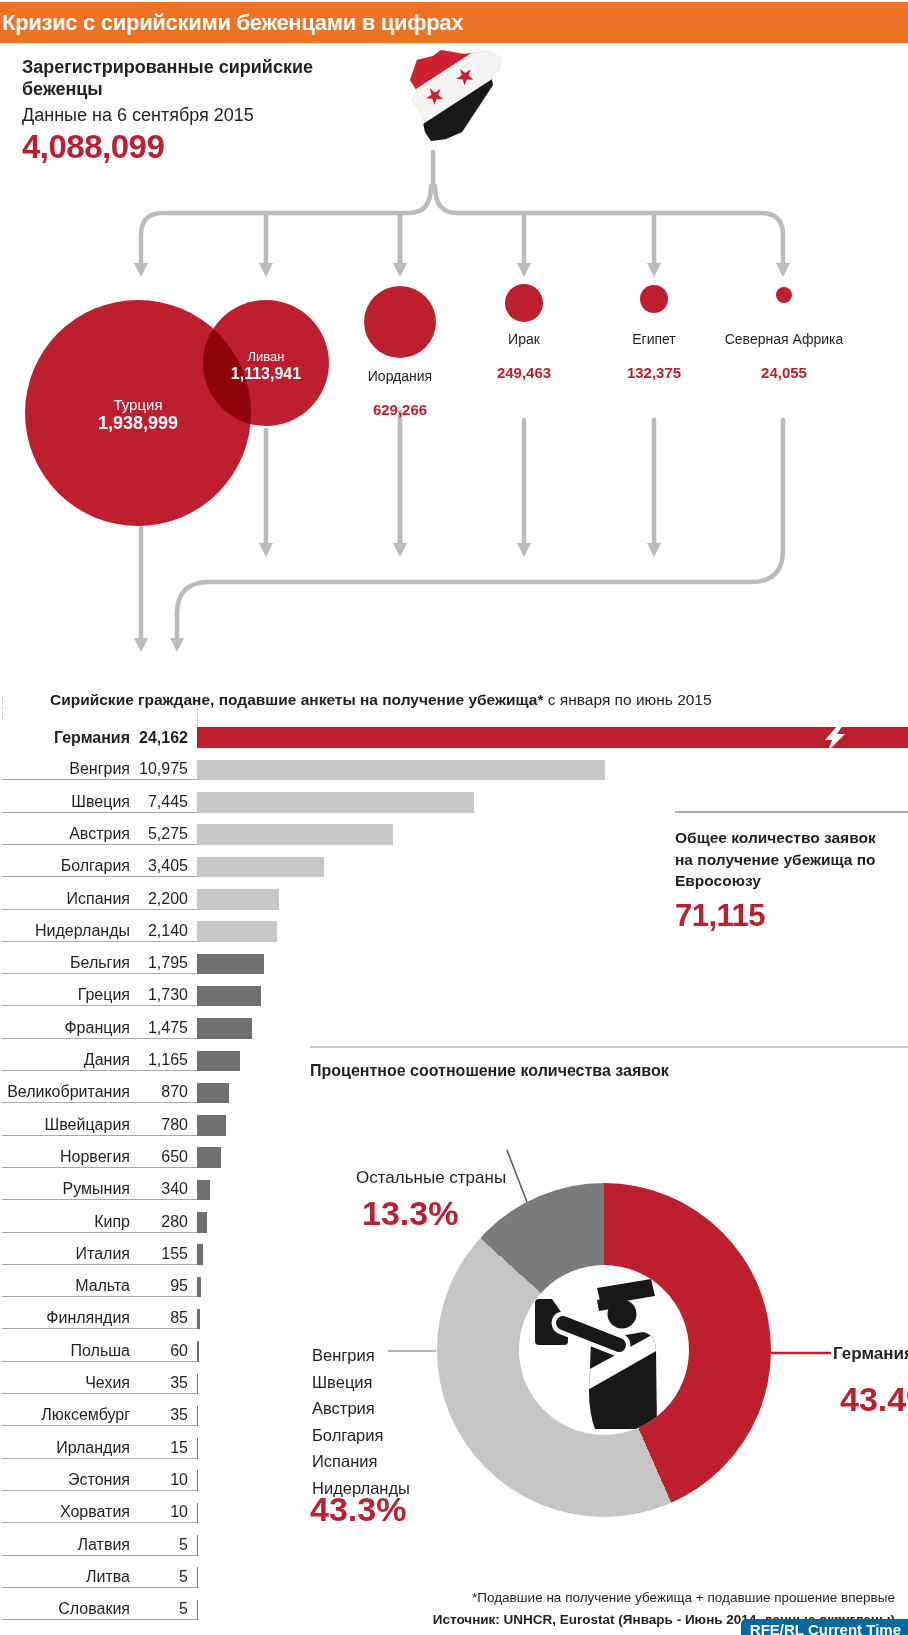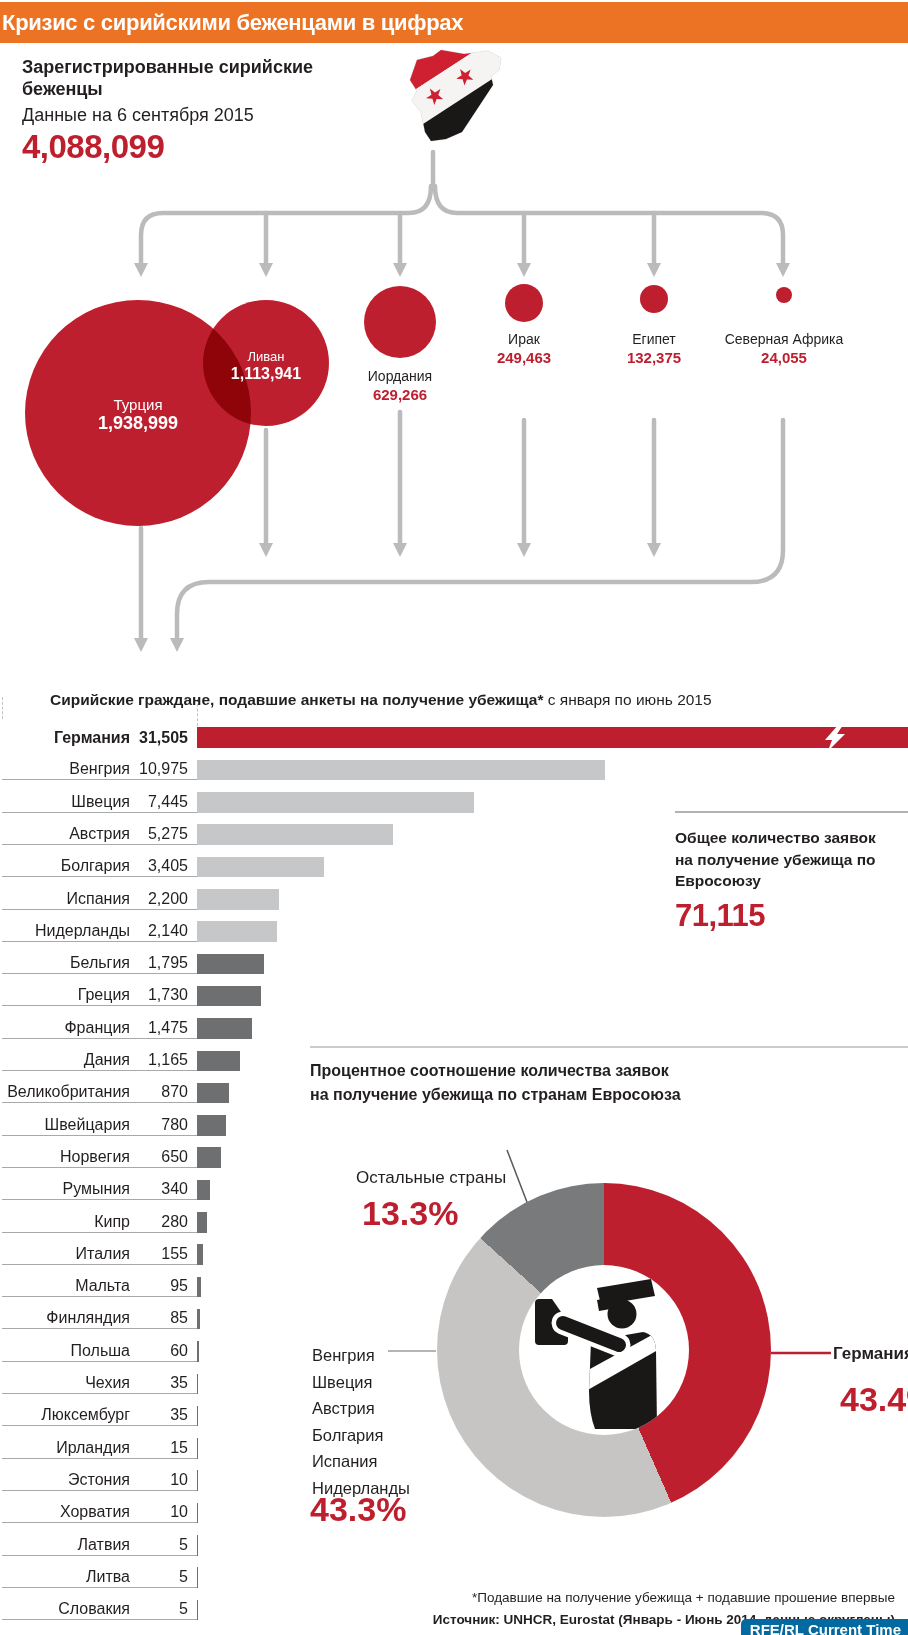--- a/index.html
+++ b/index.html
@@ -21,21 +21,21 @@
   
   .decor{position:absolute;left:0;top:0;z-index:1;}
 
   
   .bubble{position:absolute;border-radius:50%;background:var(--red);mix-blend-mode:multiply;z-index:2;}
   .blabel{position:absolute;z-index:3;text-align:center;}
   .blabel .bn{font-size:14px;line-height:17px;}
   .blabel .bv{font-weight:bold;}
   .blabel.inside{color:#fff;}
   .blabel.below .bn{color:var(--ink);}
-  .blabel.below .bv{color:var(--red);font-size:15px;margin-top:1px;}
+  .blabel.below .bv{color:var(--red);font-size:15px;margin-top:16px;}
 
   
   .bar-title{position:absolute;left:50px;top:691px;font-size:15.5px;white-space:nowrap;z-index:2;}
   .bar-title .b{font-weight:bold;}
   .bar-row{position:absolute;left:0;height:27px;width:908px;z-index:2;}
   .bar-row .lbl{position:absolute;left:2px;bottom:0;width:195px;height:27px;background:#fff;
                 display:flex;align-items:flex-end;justify-content:flex-end;
                 border-bottom:1.5px solid var(--border);}
   .bar-row.first .lbl{border-bottom:none;}
   .bar-row .c{font-size:16px;line-height:21px;}
@@ -184,21 +184,21 @@
     </div>
 
   <div class="bar-title" data-interactable="false">
     <span class="b" data-interactable="false">Сирийские граждане, подавшие анкеты на получение убежища*</span><span data-interactable="false"> с января по июнь 2015</span>
   </div>
 
   <div id="bar-rows" data-interactable="false">
       <div class="bar-row first" data-interactable="false" style="top: 721px;">
     <div class="lbl" data-interactable="false">
       <span class="c" data-interactable="false">Германия</span>
-      <span class="v" data-interactable="false">31,505</span>
+      <span class="v" data-interactable="false">24,162</span>
     </div>
     <div class="bar" data-interactable="false" style="background: rgb(190, 31, 46); width: 711px; height: 21.5px;">
           <svg class="bolt" data-interactable="false" width="24" height="26">
             <polygon points="14,0 1,15 8,15 4,26 21,9 13,9 19,0" fill="#fff"></polygon>
           </svg>
         </div>
   </div>
       <div class="bar-row" data-interactable="false" style="top: 753.3px;">
     <div class="lbl" data-interactable="false">
       <span class="c" data-interactable="false">Венгрия</span>
@@ -394,21 +394,20 @@
     <div class="h" data-interactable="false">
       <span data-interactable="false">Общее количество заявок</span><br>
       <span data-interactable="false">на получение убежища по</span><br>
       <span data-interactable="false">Евросоюзу</span>
     </div>
     <div class="n" data-interactable="false">71,115</div>
   </div>
 
   <div class="donut-title" data-interactable="false">
     <span data-interactable="false">Процентное соотношение количества заявок</span><br>
-    <span data-interactable="false">на получение убежища по странам Евросоюза</span>
   </div>
 
   <div class="donut" id="donut" data-interactable="false" style="background: conic-gradient(rgb(190, 31, 46) 0deg, rgb(190, 31, 46) 156.24deg, rgb(198, 197, 196) 156.24deg, rgb(198, 197, 196) 312.12deg, rgb(121, 122, 124) 312.12deg, rgb(121, 122, 124) 360deg);"></div>
   <div class="hole" data-interactable="false">
     <svg data-interactable="false" width="150" height="160" viewBox="0 0 150 160" style="position:absolute;left:10px;top:6px;">
       <defs>
         <clipPath id="torsoClip">
           <path d="M62,70 L114,61 Q126,63 127,79 L128,158 L66,158 Q60,142 60,120 Z"></path>
         </clipPath>
       </defs>

